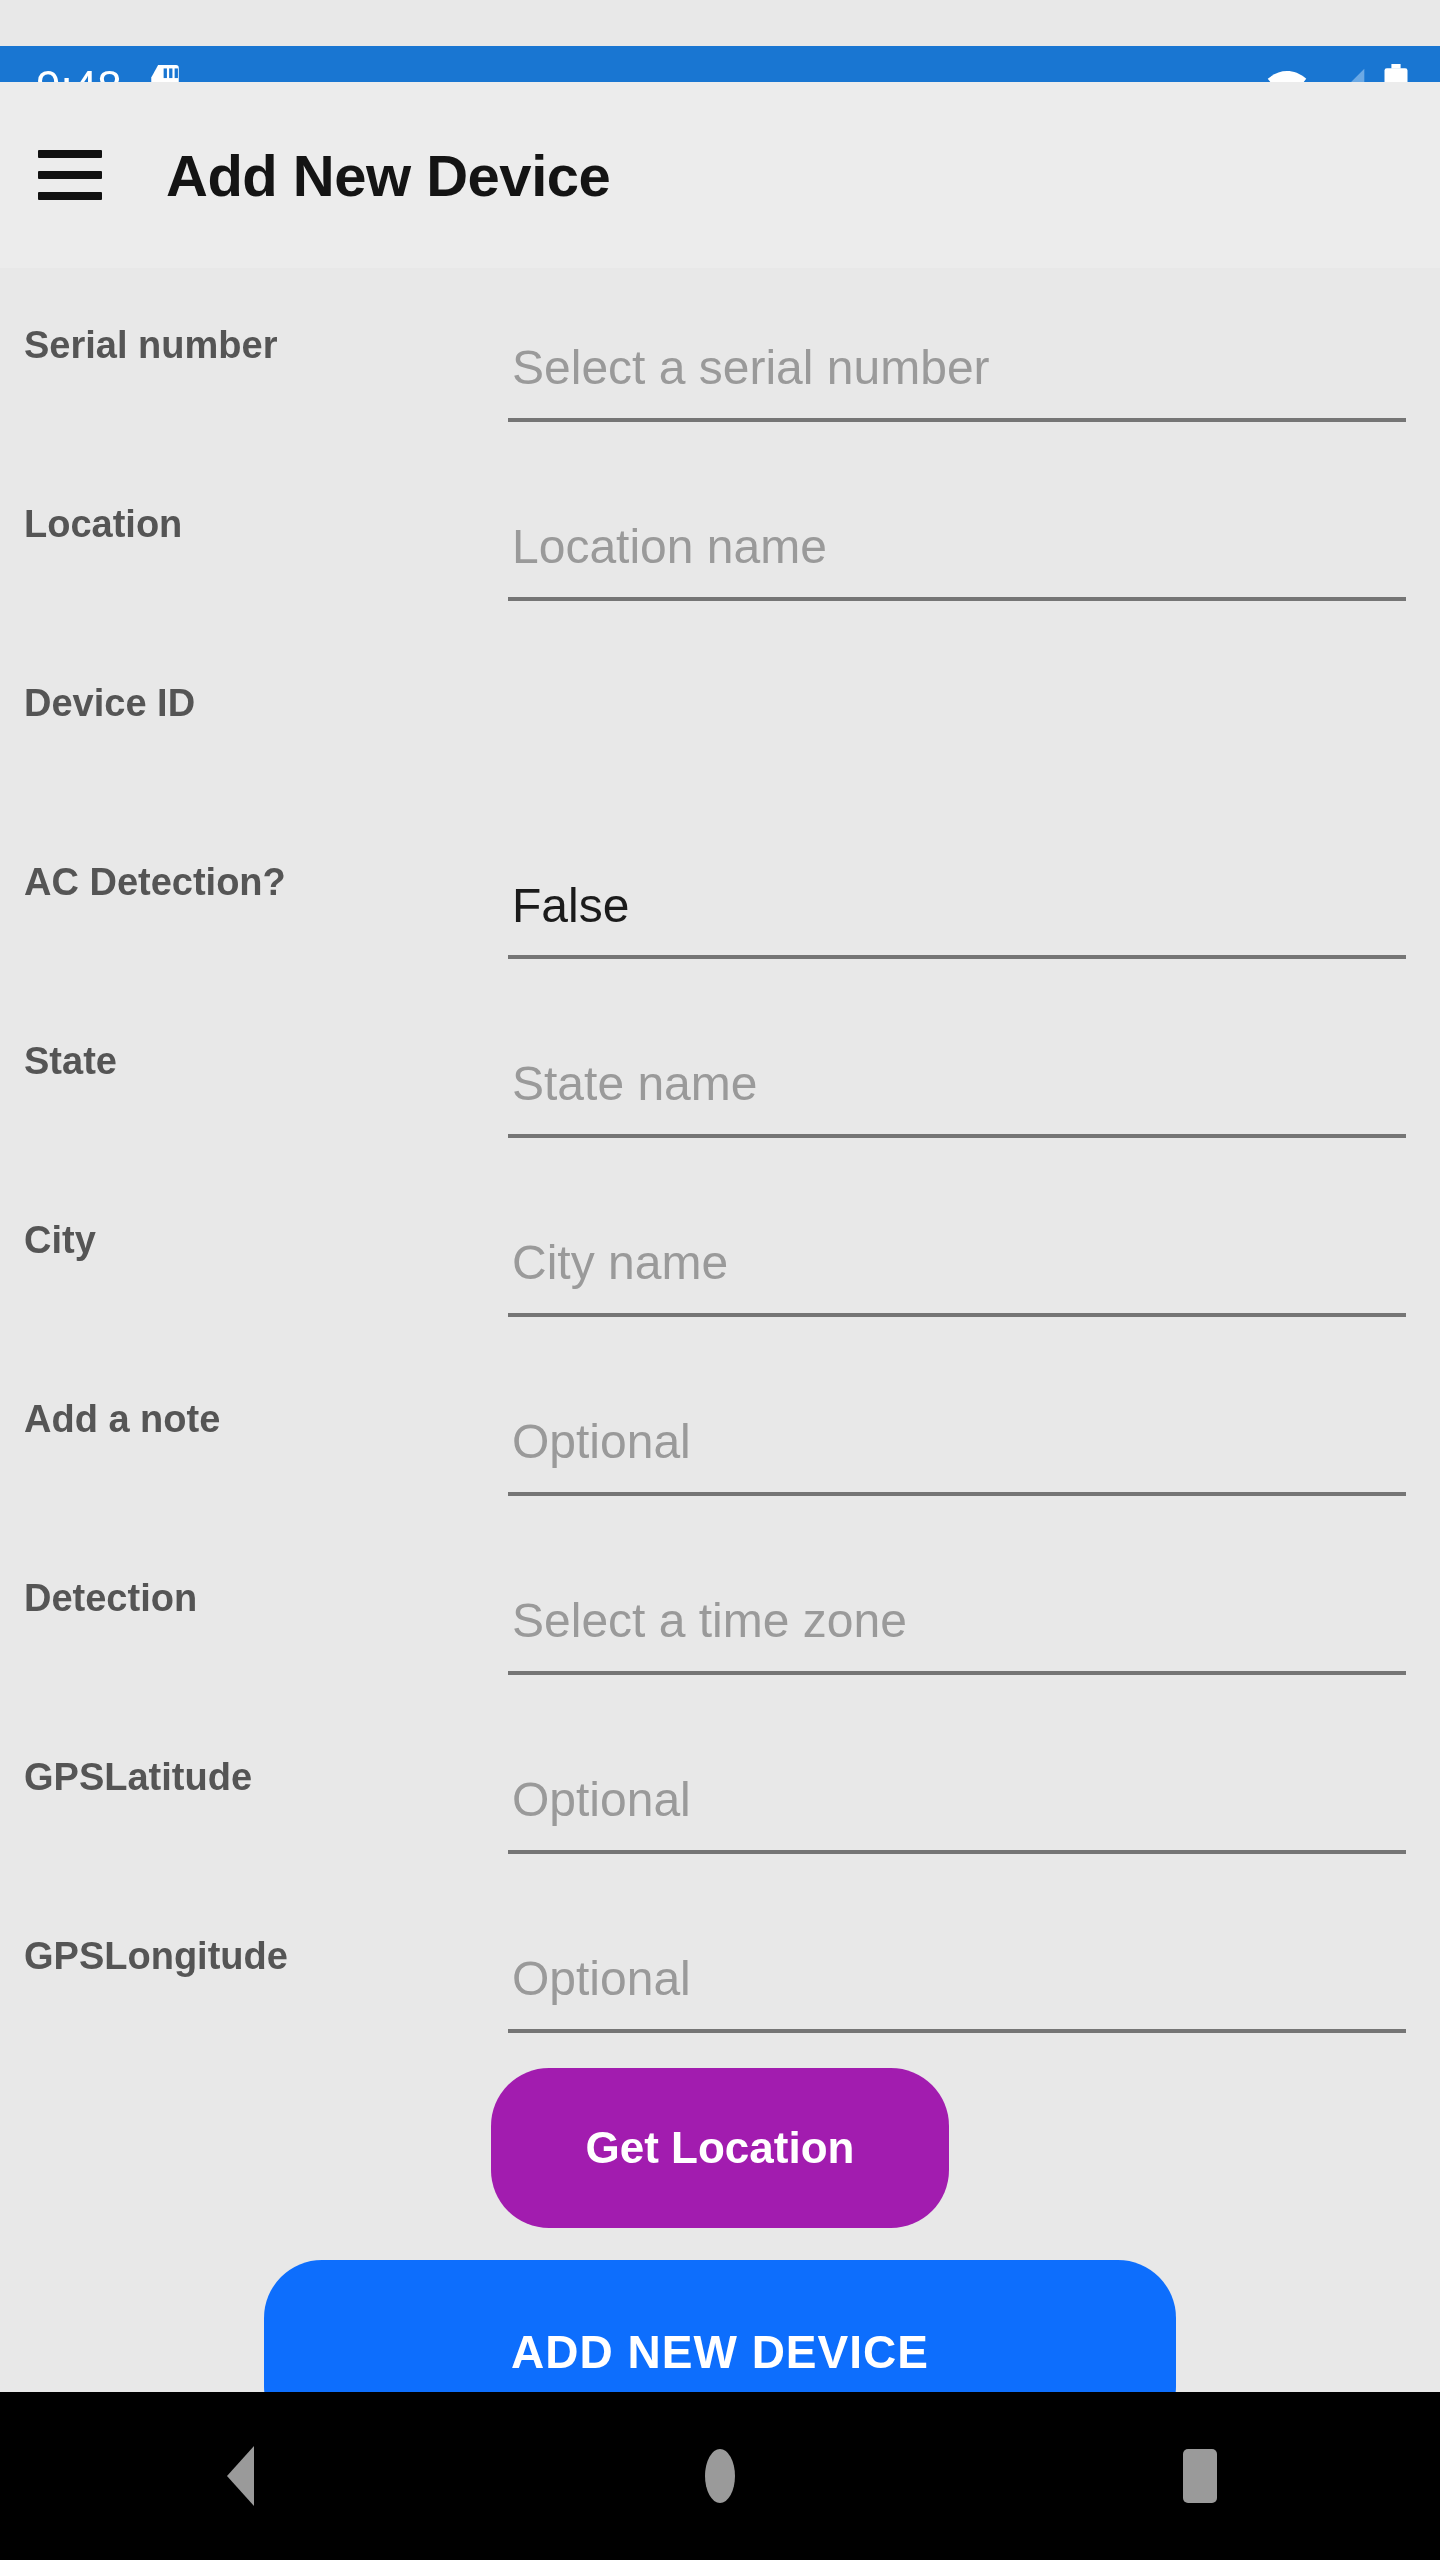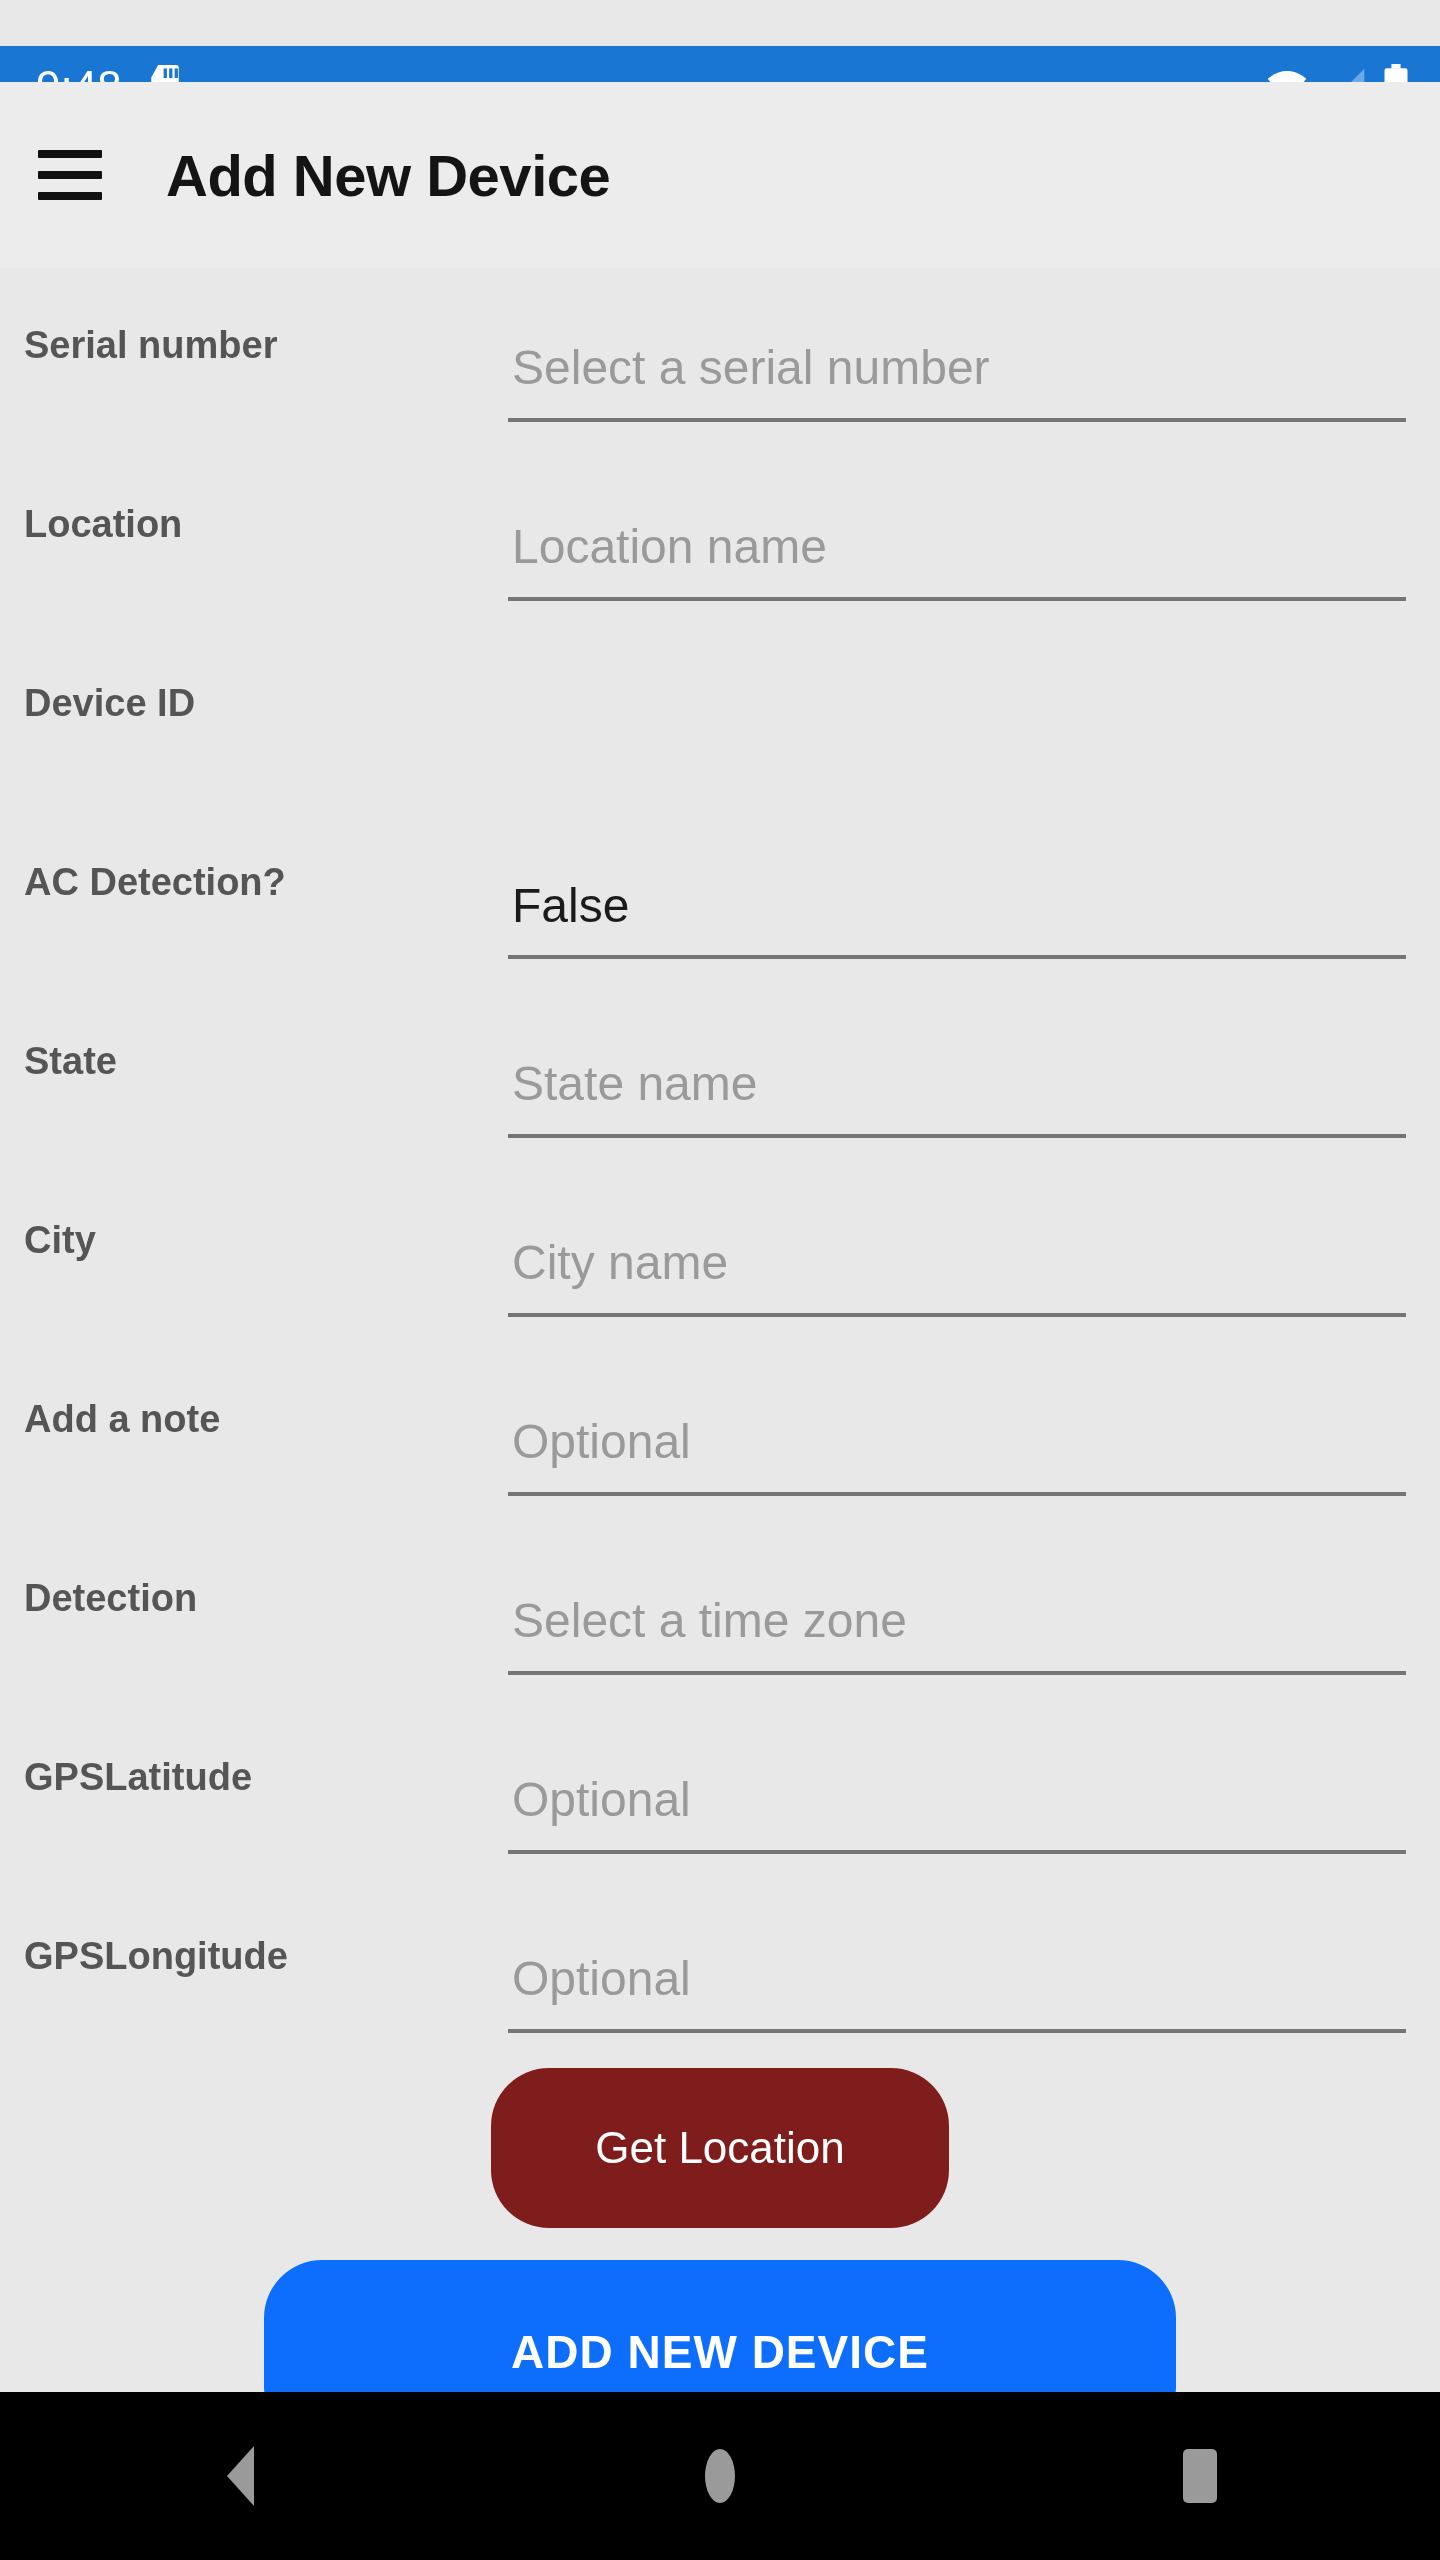--- a/index.html
+++ b/index.html
@@ -159,29 +159,29 @@
     cursor: pointer;
   }
 
   
   #get-location-wrap {
     display: flex;
     justify-content: center;
     margin-top: 10px;
   }
   #get-location-button {
-    background: #7f1d1d;
+    background: #a21caf;
     color: #ffffff;
     border: none;
     border-radius: 58px;
     width: 458px;
     height: 160px;
     font-size: 44px;
     font-family: "Liberation Sans", sans-serif;
-    font-weight: normal;
+    font-weight: bold;
     letter-spacing: 0px;
     cursor: pointer;
     padding: 7px;
   }
   #submit-wrap {
     display: flex;
     justify-content: center;
     margin-top: 32px;
   }
   #add-device-button {

